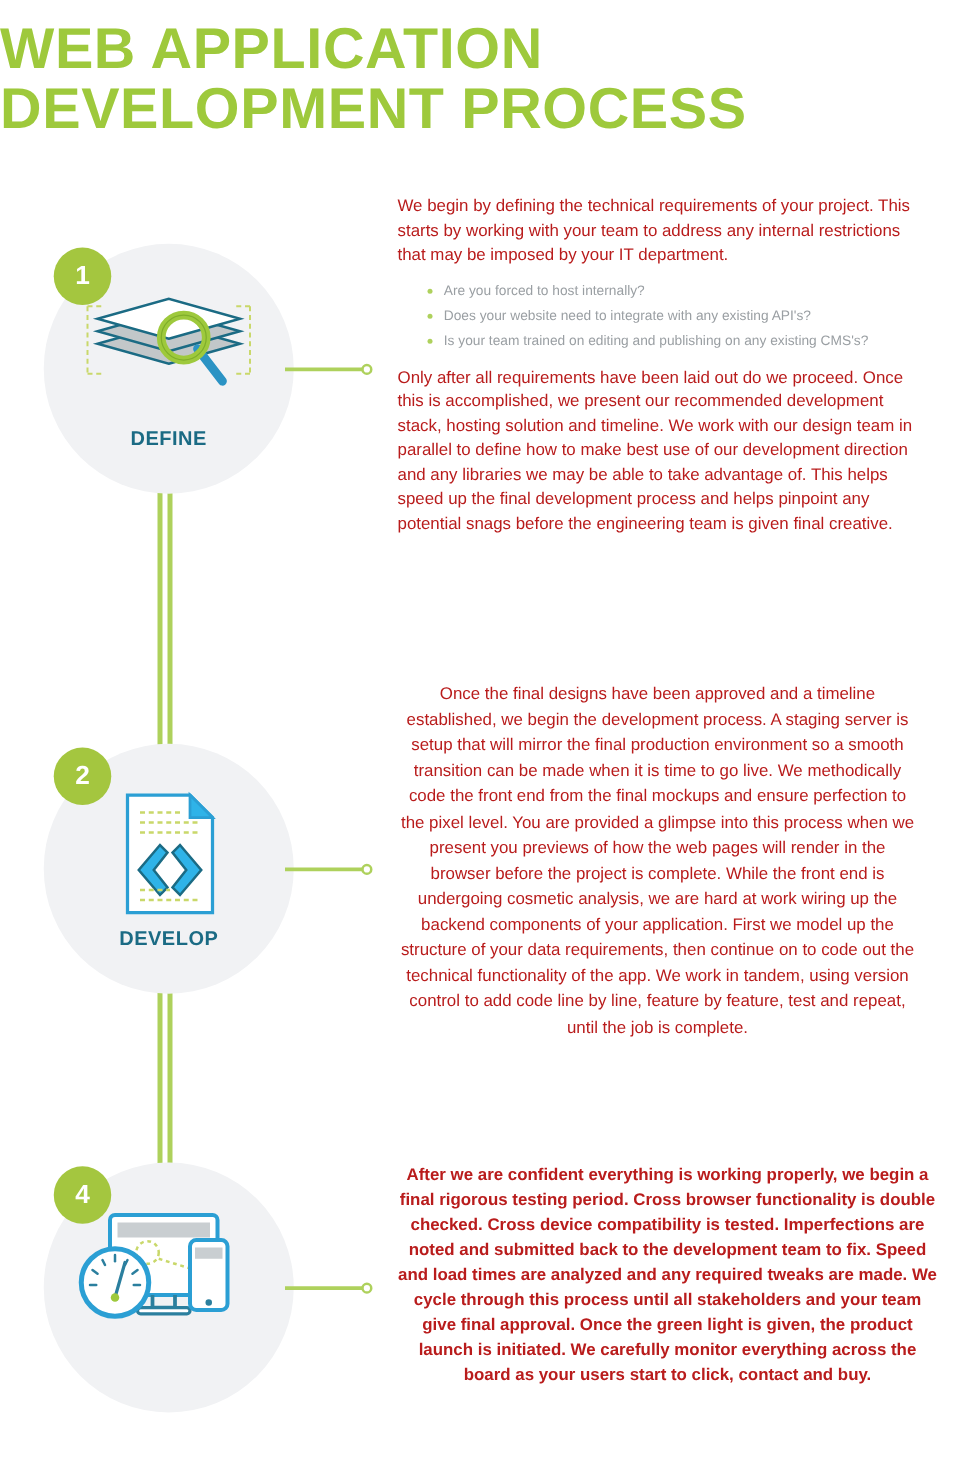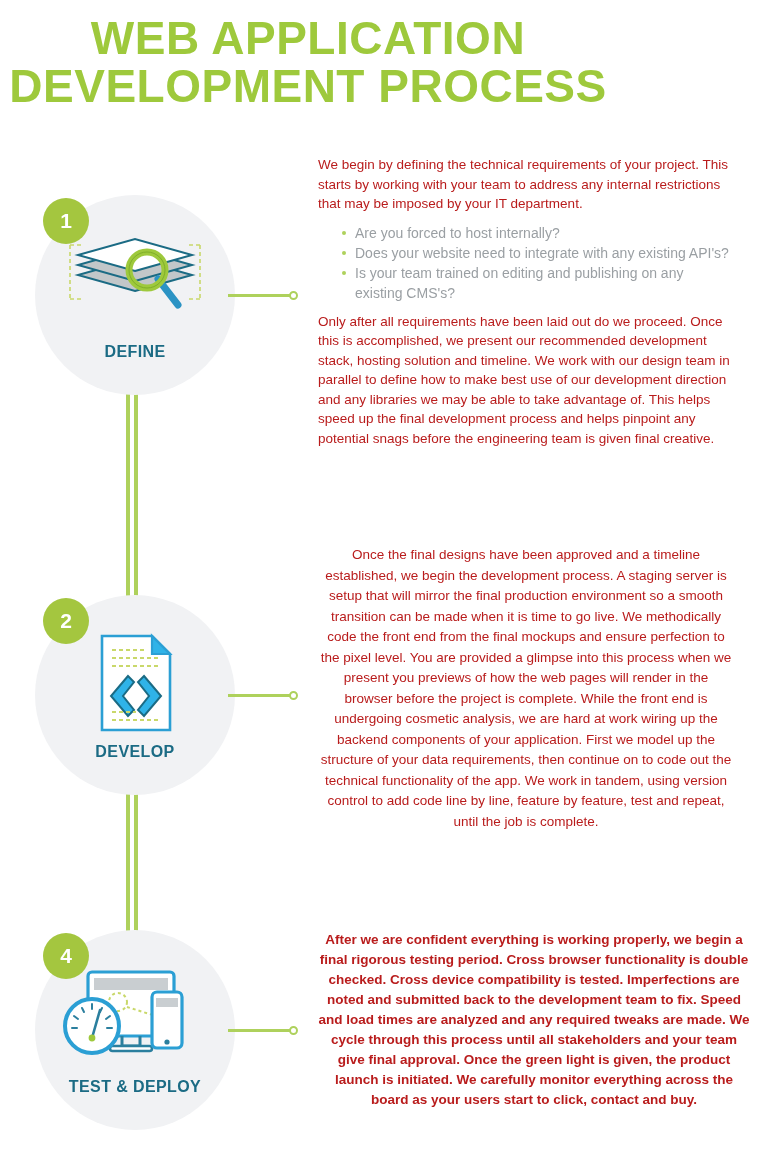--- a/index.html
+++ b/index.html
@@ -5,21 +5,21 @@
   * { margin:0; padding:0; box-sizing:border-box; }
   html,body { background:#ffffff; }
   body {
     width:768px; height:1169px; position:relative; overflow:hidden;
     font-family:"Liberation Sans", sans-serif;
     color:#9a9fa3;
   }
 
   
   .title-block{
-    position:absolute; top:14px; left:0; width:616px; text-align:center;
+    position:absolute; top:14px; left:0; width:616px; text-align:left;
   }
   .title-line{
     font-size:46px; font-weight:bold; letter-spacing:0.5px;
     color:#9ec93c; line-height:1.05; white-space:nowrap;
   }
 
   
   .rail{
     position:absolute; width:4px; background:#aed15c;
   }
@@ -67,21 +67,21 @@
   }
 
   
   .pane{ position:absolute; }
   .pane p{
     font-size:13.5px; line-height:19.5px; color:#b91c1c;
   }
   .pane-1{ left:318px; top:-40px; width:412px; text-align:left; }
   .pane-1 ul{ list-style:none; margin:9px 0 9px 24px; }
   .pane-1 li{
-    font-size:14px; line-height:20px; color:#9a9fa3; position:relative;
+    font-size:11px; line-height:20px; color:#9a9fa3; position:relative;
     padding-left:13px;
   }
   .pane-1 li:before{
     content:""; position:absolute; left:0; top:8px;
     width:4px; height:4px; border-radius:50%; background:#aed15c;
   }
   .pane-1 .p2{ margin-top:5px; }
 
   .pane-2{ left:318px; top:-50px; width:416px; text-align:center; }
   .pane-3{ left:318px; top:0px; width:432px; text-align:center; }
@@ -212,21 +212,20 @@
           <line x1="32" y1="40" x2="32" y2="45"></line>
           <line x1="42" y1="44" x2="40" y2="48"></line>
           <line x1="50" y1="52" x2="46" y2="55"></line>
           <line x1="12" y1="64" x2="17" y2="64"></line>
           <line x1="52" y1="64" x2="47" y2="64"></line>
         </g>
         <line x1="32" y1="74" x2="40" y2="46" stroke="#2b7f9e" stroke-width="2.6" stroke-linecap="round"></line>
         <circle cx="32" cy="74" r="3.4" fill="#9ec93c"></circle>
       </svg>
     </div>
-    <div class="step-label">TEST &amp; DEPLOY</div>
   </div>
 
   <div class="connector">
     <div class="line"></div>
     <div class="dot"></div>
   </div>
 
   <div class="pane pane-3">
     <p>After we are confident everything is working properly, we begin a final rigorous testing period. Cross browser functionality is double checked. Cross device compatibility is tested. Imperfections are noted and submitted back to the development team to fix. Speed and load times are analyzed and any required tweaks are made. We cycle through this process until all stakeholders and your team give final approval. Once the green light is given, the product launch is initiated. We carefully monitor everything across the board as your users start to click, contact and buy.</p>
   </div>

